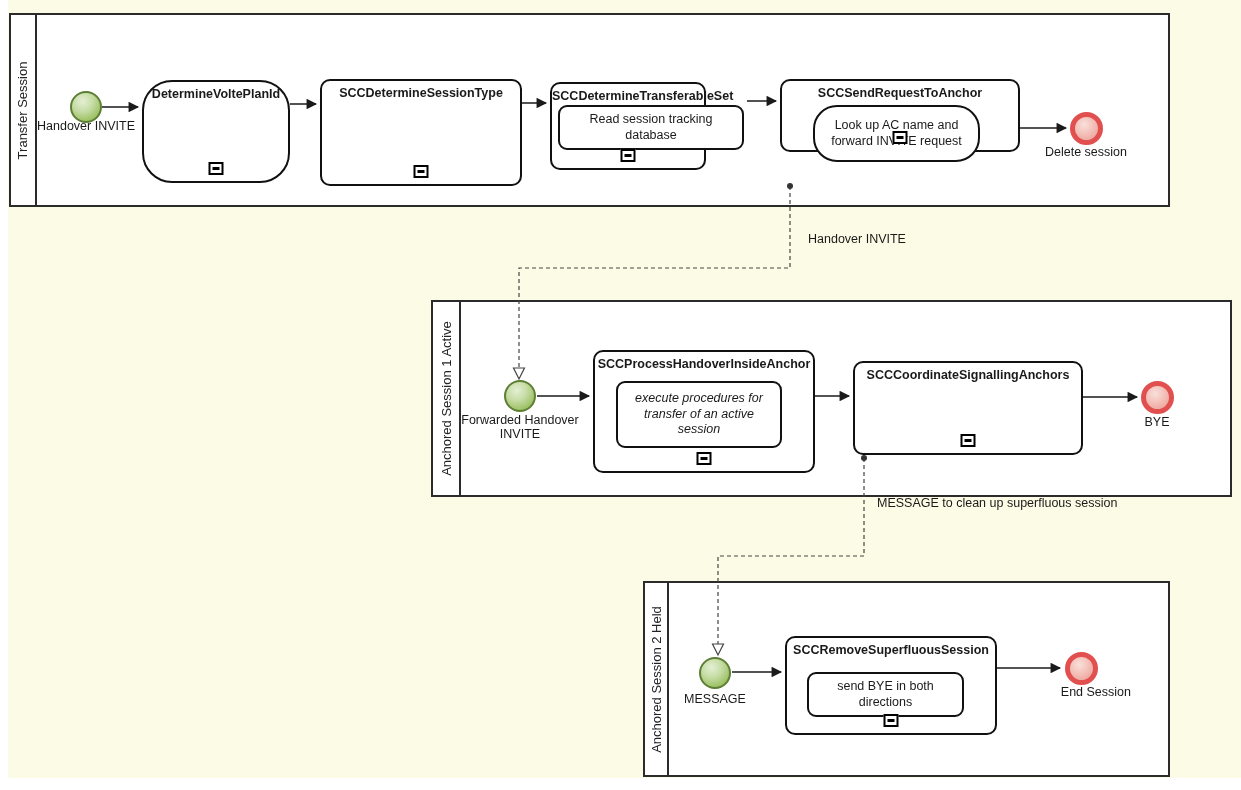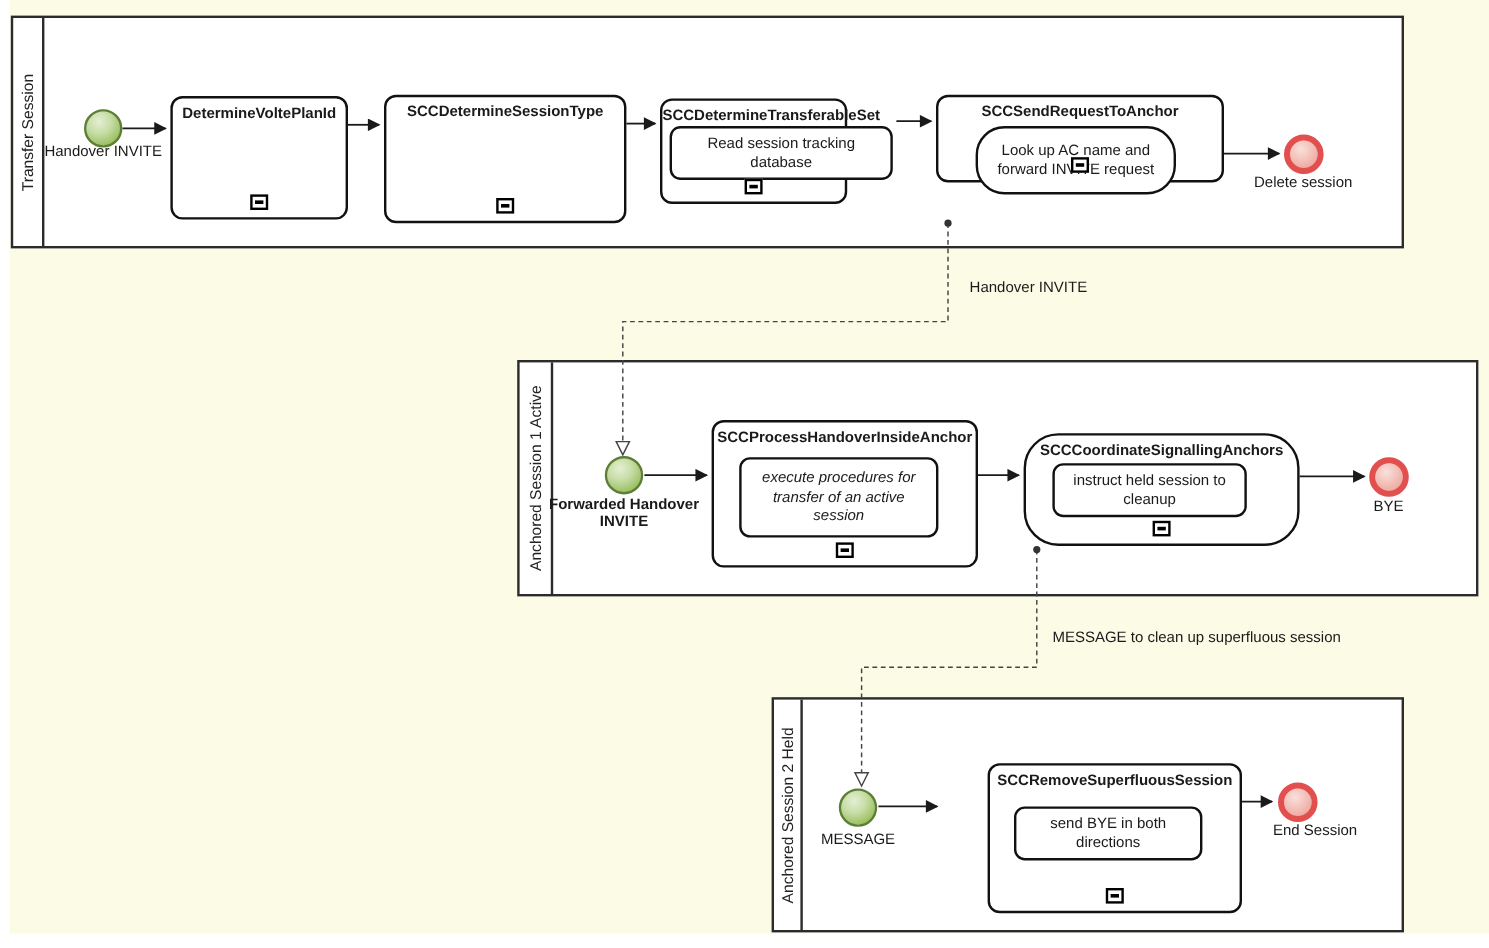--- a/index.html
+++ b/index.html
@@ -50,21 +50,21 @@
     background:radial-gradient(circle at 38% 30%, #e4efd4 0%, #c7dda6 38%, #95bc59 82%, #84ab4a 100%);
   }
   .event.end{
     width:33px;height:33px;border:5px solid #E14F4F;
     background:radial-gradient(circle at 40% 33%, #f9e0db 0%, #f2bcb4 52%, #ea9a91 100%);
   }
   .lbl{
     position:absolute;font-size:12.5px;line-height:1.15;text-align:center;
     white-space:nowrap;
   }
-  .lbl.multi{white-space:normal;font-weight:bold;}
+  .lbl.multi{white-space:normal;}
   .flowlbl{position:absolute;font-size:12.5px;white-space:nowrap;}
 </style>
 </head>
 <body>
 
 <div id="canvas"></div>
 
 <div class="pool" style="left:9px;top:13px;width:1161px;height:194px;">
   <div class="pool-band" style="width:24px;">
     <span>Transfer Session</span>
@@ -108,21 +108,21 @@
   <polygon points="513.5,368 524.5,368 519,379" fill="#ffffff" stroke="#444" stroke-width="1.2"></polygon>
 
   <path d="M864,458 L864,556 L718,556 L718,644" stroke="#444" stroke-width="1.2" fill="none" stroke-dasharray="4 3"></path>
   <circle cx="864" cy="458" r="3" fill="#333"></circle>
   <polygon points="712.5,644 723.5,644 718,655" fill="#ffffff" stroke="#444" stroke-width="1.2"></polygon>
 </svg>
 
 <div class="event start" style="left:70px;top:91px;"></div>
 <div class="lbl" style="left:16px;top:119px;width:140px;">Handover INVITE</div>
 
-<div class="task" style="left:142px;top:80px;width:148px;height:103px;">
+<div class="task" style="left:142px;top:80px;width:148px;height:103px;border-radius:30px;">
   <div class="task-title">DetermineVoltePlanId</div>
   <div class="collapse">
       <div class="minus"></div>
     </div>
 </div>
 
 <div class="task" style="left:320px;top:79px;width:202px;height:107px;">
   <div class="task-title">SCCDetermineSessionType</div>
   <div class="collapse">
       <div class="minus"></div>
@@ -154,37 +154,36 @@
 <div class="lbl multi" style="left:450px;top:413px;width:140px;">Forwarded Handover INVITE</div>
 
 <div class="task" style="left:593px;top:350px;width:222px;height:123px;">
   <div class="task-title">SCCProcessHandoverInsideAnchor</div>
   <div class="task-note" style="left:21px;top:29px;width:166px;height:67px;font-style:italic;">execute procedures for transfer of an active session</div>
   <div class="collapse">
       <div class="minus"></div>
     </div>
 </div>
 
-<div class="task" style="left:853px;top:361px;width:230px;height:94px;border-radius:29px;">
+<div class="task" style="left:853px;top:361px;width:230px;height:94px;">
   <div class="task-title">SCCCoordinateSignallingAnchors</div>
-  <div class="task-note" style="left:22px;top:23px;width:162px;height:45px;">instruct held session to cleanup</div>
   <div class="collapse">
       <div class="minus"></div>
     </div>
 </div>
 
 <div class="event end" style="left:1141px;top:381px;"></div>
 <div class="lbl" style="left:1127px;top:415px;width:60px;">BYE</div>
 
-<div class="flowlbl" style="left:877px;top:524px;">MESSAGE to clean up superfluous session</div>
+<div class="flowlbl" style="left:877px;top:496px;">MESSAGE to clean up superfluous session</div>
 
 <div class="event start" style="left:699px;top:657px;"></div>
 <div class="lbl" style="left:665px;top:692px;width:100px;">MESSAGE</div>
 
-<div class="task" style="left:823px;top:636px;width:212px;height:125px;">
+<div class="task" style="left:785px;top:636px;width:212px;height:99px;">
   <div class="task-title">SCCRemoveSuperfluousSession</div>
   <div class="task-note" style="left:20px;top:34px;width:157px;height:45px;">send BYE in both directions</div>
   <div class="collapse">
       <div class="minus"></div>
     </div>
 </div>
 
 <div class="event end" style="left:1065px;top:652px;"></div>
 <div class="lbl" style="left:1031px;top:685px;width:100px;text-align:right;">End Session</div>
 

